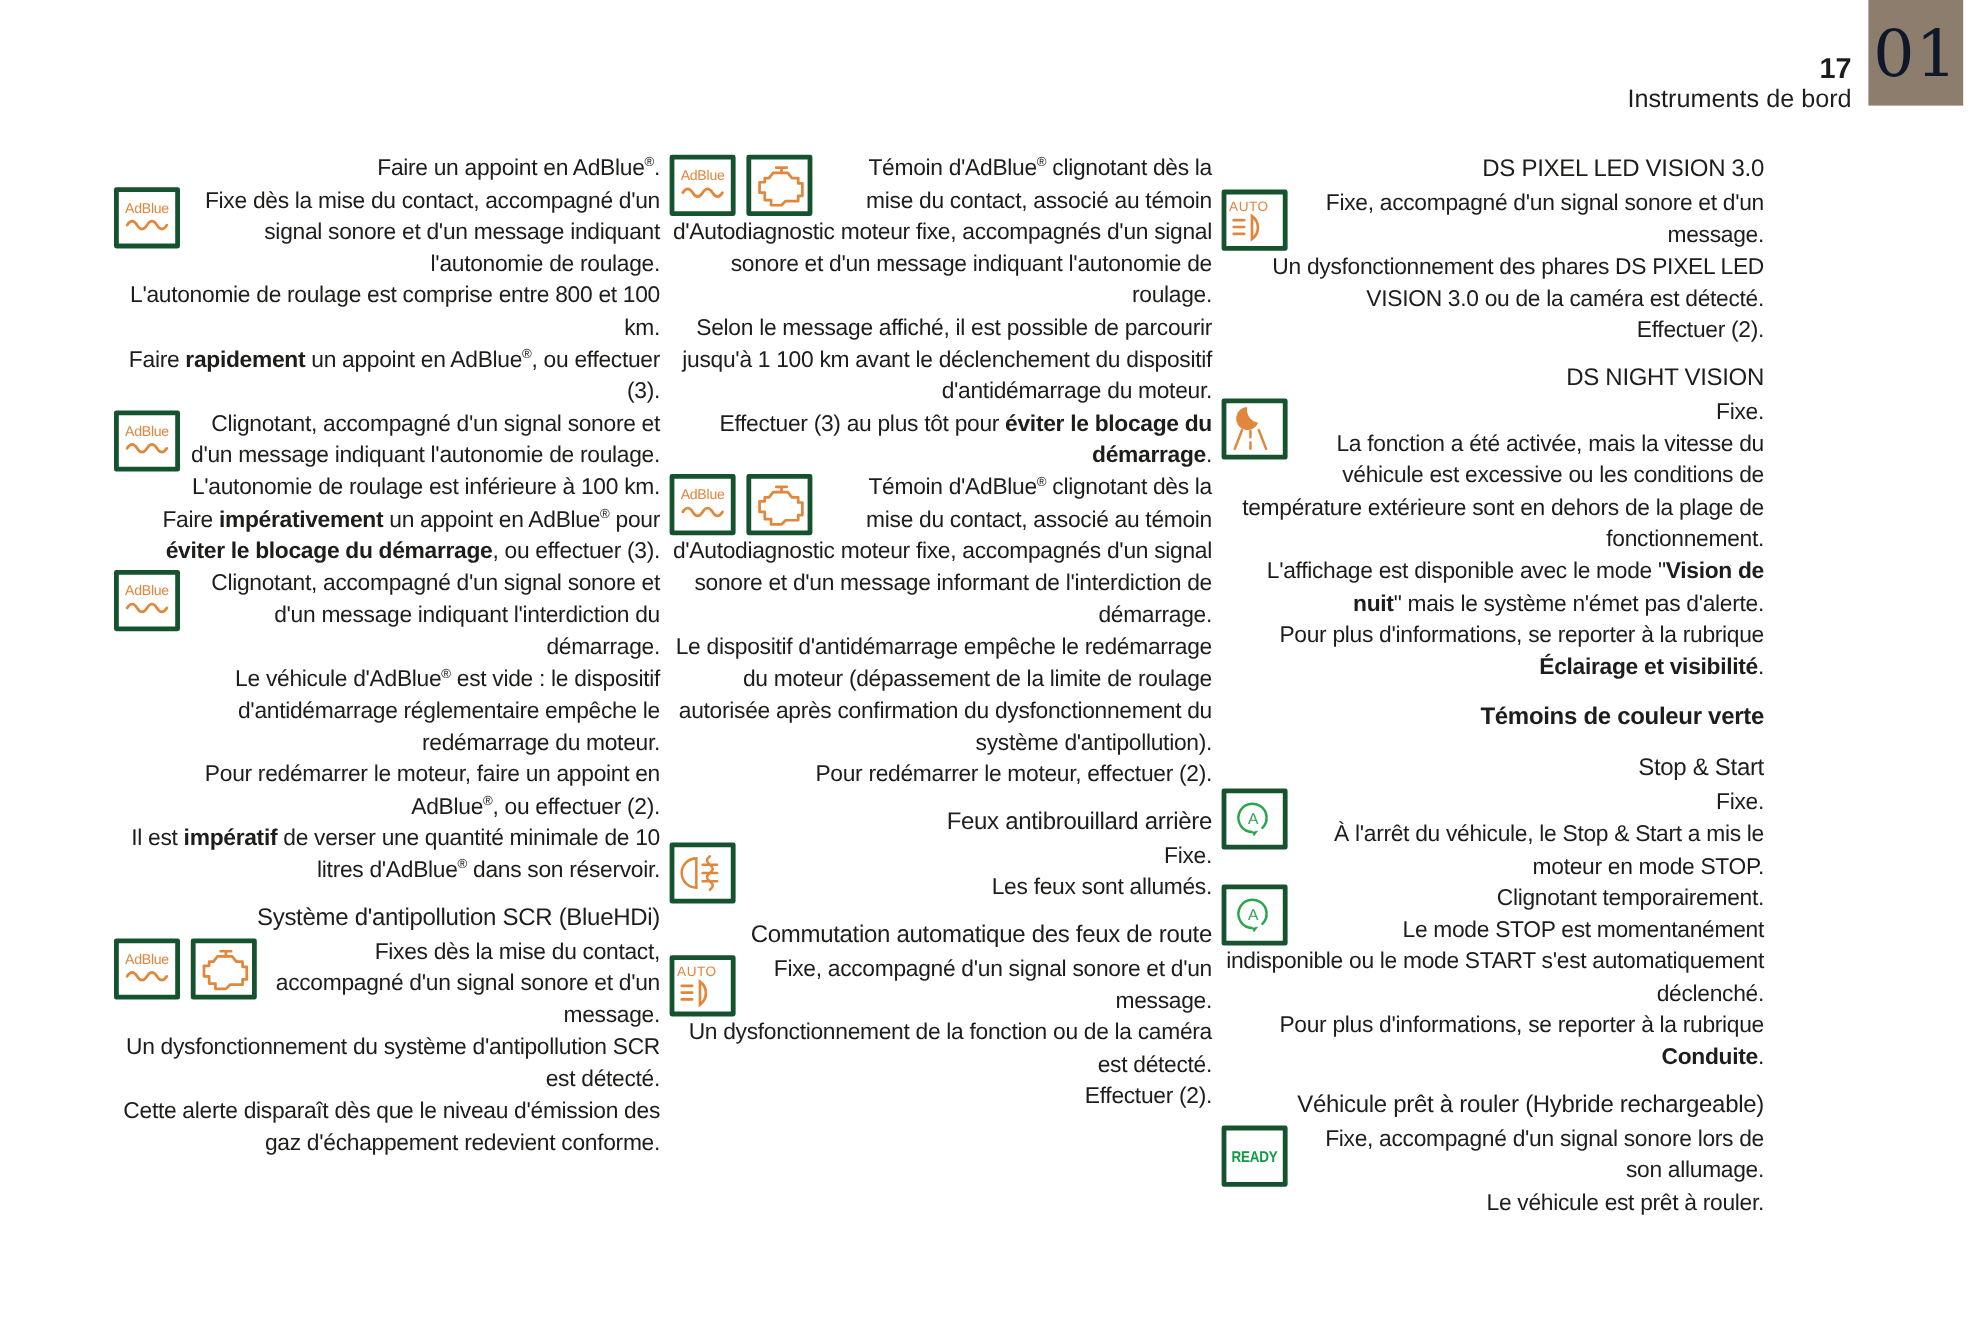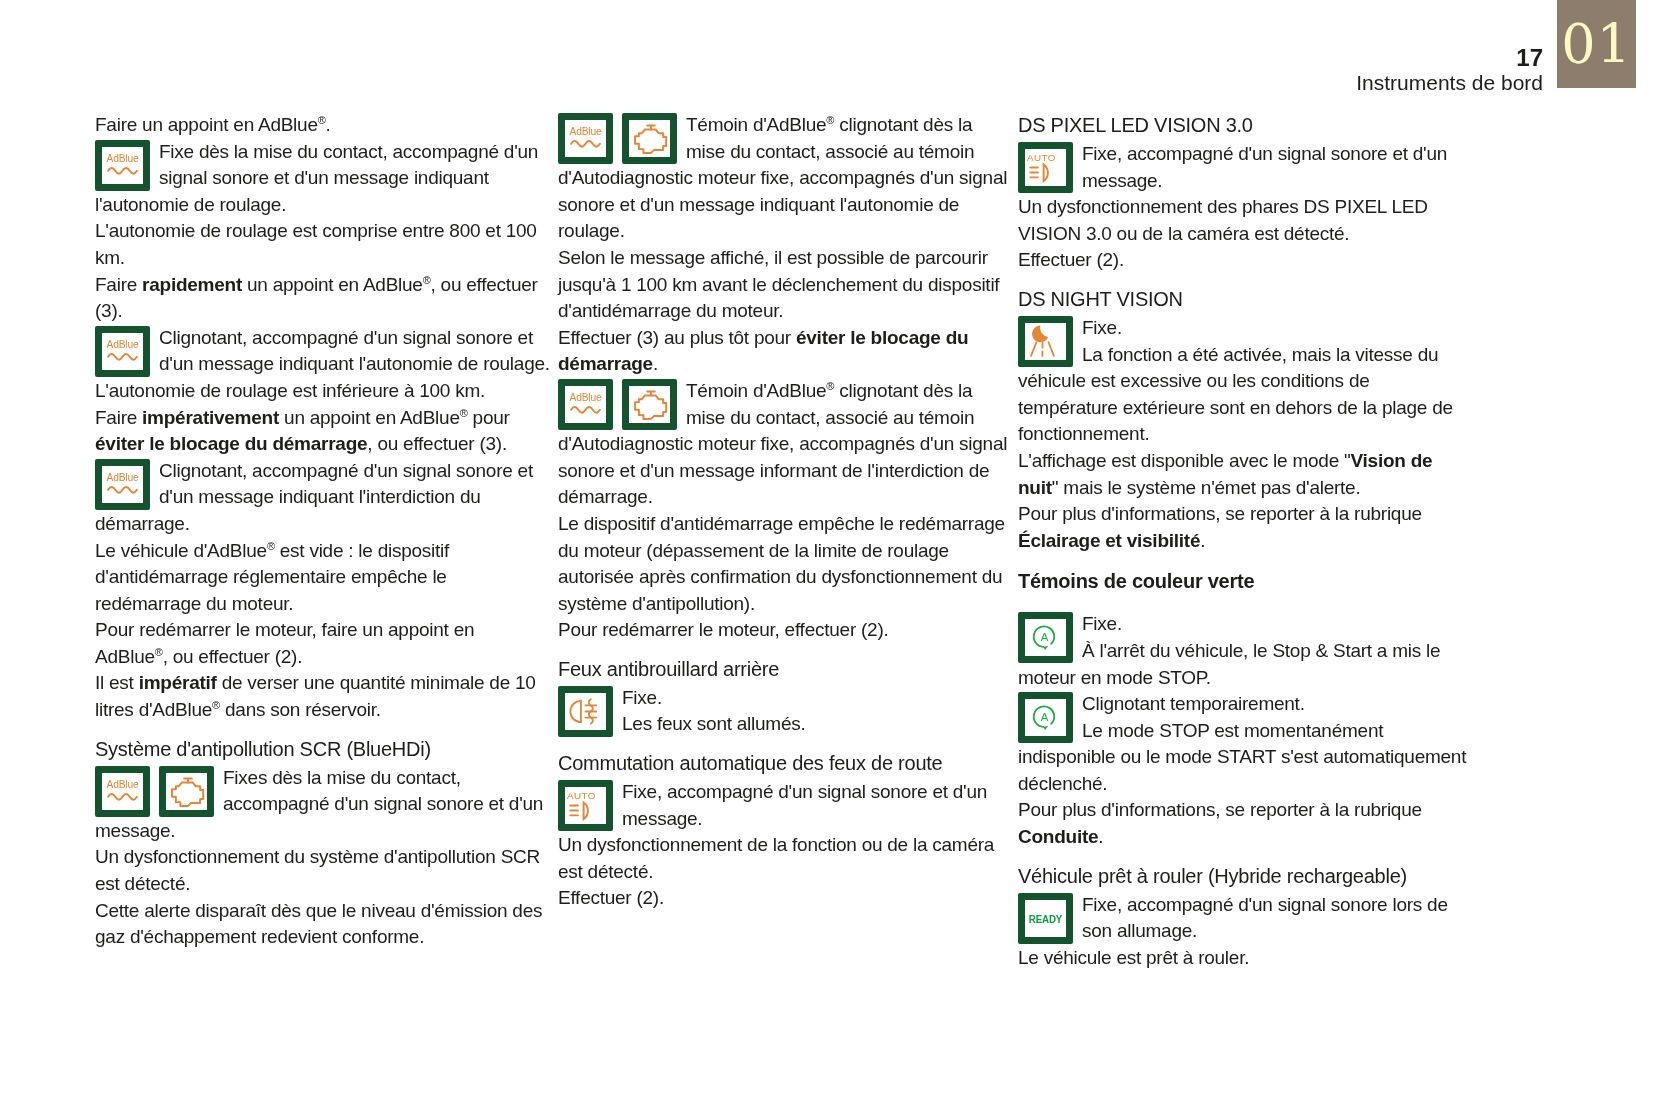--- a/index.html
+++ b/index.html
@@ -4,40 +4,40 @@
 <style>
   html,body{margin:0;padding:0;}
   body{
     width:1653px;height:1102px;background:#ffffff;position:relative;overflow:hidden;
     font-family:"Liberation Sans",sans-serif;color:#1d1d1b;
   }
   
   .chapter-tab{
     position:absolute;top:0;left:1557px;width:79px;height:88px;
     display:flex;align-items:center;justify-content:center;
-    font-family:"DejaVu Serif",serif;font-size:54px;color:#fef9c3;letter-spacing:1px;
+    font-family:"DejaVu Serif",serif;font-size:54px;color:#0f172a;letter-spacing:1px;
   }
   .page-head{position:absolute;top:46px;right:110px;text-align:right;}
   .page-num{font-weight:700;font-size:24px;line-height:24px;}
   .page-sec{font-size:21px;line-height:26px;}
   
   main{
-    position:absolute;top:112px;left:95px;
+    position:absolute;top:128px;left:95px;
     display:grid;grid-template-columns:455px 452px 452px;column-gap:8px;
-    font-size:19px;line-height:26.6px;letter-spacing:-0.25px;
+    font-size:19px;line-height:26.6px;letter-spacing:-0.25px;text-align:right;
   }
   .p,.iconp{margin:0;clear:both;}
   .h{font-weight:400;font-size:20px;line-height:27px;margin:12px 0 2px 0;clear:both;}
   .sh{font-weight:700;font-size:20px;line-height:27px;margin:14px 0 16px 0;clear:both;}
   .col > :first-child{margin-top:0;}
   .b{font-weight:700;}
   sup{font-size:11px;line-height:0;vertical-align:super;}
   .iconbox{
     float:left;width:55px;height:51px;margin:1px 9px 1px 0;
-    border:7px solid #14532d;border-radius:2px;background:#fff;box-sizing:border-box;
+    border:4px solid #14532d;border-radius:2px;background:#fff;box-sizing:border-box;
     display:flex;align-items:center;justify-content:center;
   }
   .iconbox svg{display:block;width:53px;height:47px;}
 </style>
 </head>
 <body>
 
 <div class="chapter-tab" style="background: rgb(140, 125, 109);">01</div>
 <div class="page-head">
   <div class="page-num">17</div>
@@ -163,20 +163,21 @@
             <g stroke="#e0873c" stroke-width="2.4" fill="none" stroke-linecap="round">
               <path d="M15 26 L8 44"></path>
               <path d="M31 26 L38 44"></path>
               <path d="M23 27 V33 M23 38 V44"></path>
             </g>
           </svg>
         </span><span>Fixe.</span><br><span>La fonction a été activée, mais la vitesse du véhicule est excessive ou les conditions de température extérieure sont en dehors de la plage de fonctionnement.</span></div>
       <div class="p"><span>L'affichage est disponible avec le mode "</span><span class="b">Vision de nuit</span><span>" mais le système n'émet pas d'alerte.</span></div>
       <div class="p"><span>Pour plus d'informations, se reporter à la rubrique </span><span class="b">Éclairage et visibilité</span><span>.</span></div>
       <div class="sh">Témoins de couleur verte</div>
+      <div class="h">Stop &amp; Start</div>
       <div class="iconp"><span class="iconbox">
           <svg viewBox="0 0 54 50">
             <text x="25.5" y="29.5" text-anchor="middle" font-size="15" fill="#2aa64a" font-family="Liberation Sans,sans-serif">A</text>
             <path d="M34.5 33.5 A13.5 13.5 0 1 0 24.3 37.4" stroke="#2aa64a" stroke-width="2.4" fill="none" stroke-linecap="round"></path>
             <path d="M24.3 37.4 L30.6 35.9 L26.4 41.6 Z" fill="#2aa64a"></path>
           </svg>
         </span><span>Fixe.</span><br><span>À l'arrêt du véhicule, le Stop &amp; Start a mis le moteur en mode STOP.</span></div>
       <div class="iconp"><span class="iconbox">
           <svg viewBox="0 0 54 50">
             <text x="25.5" y="29.5" text-anchor="middle" font-size="15" fill="#2aa64a" font-family="Liberation Sans,sans-serif">A</text>

